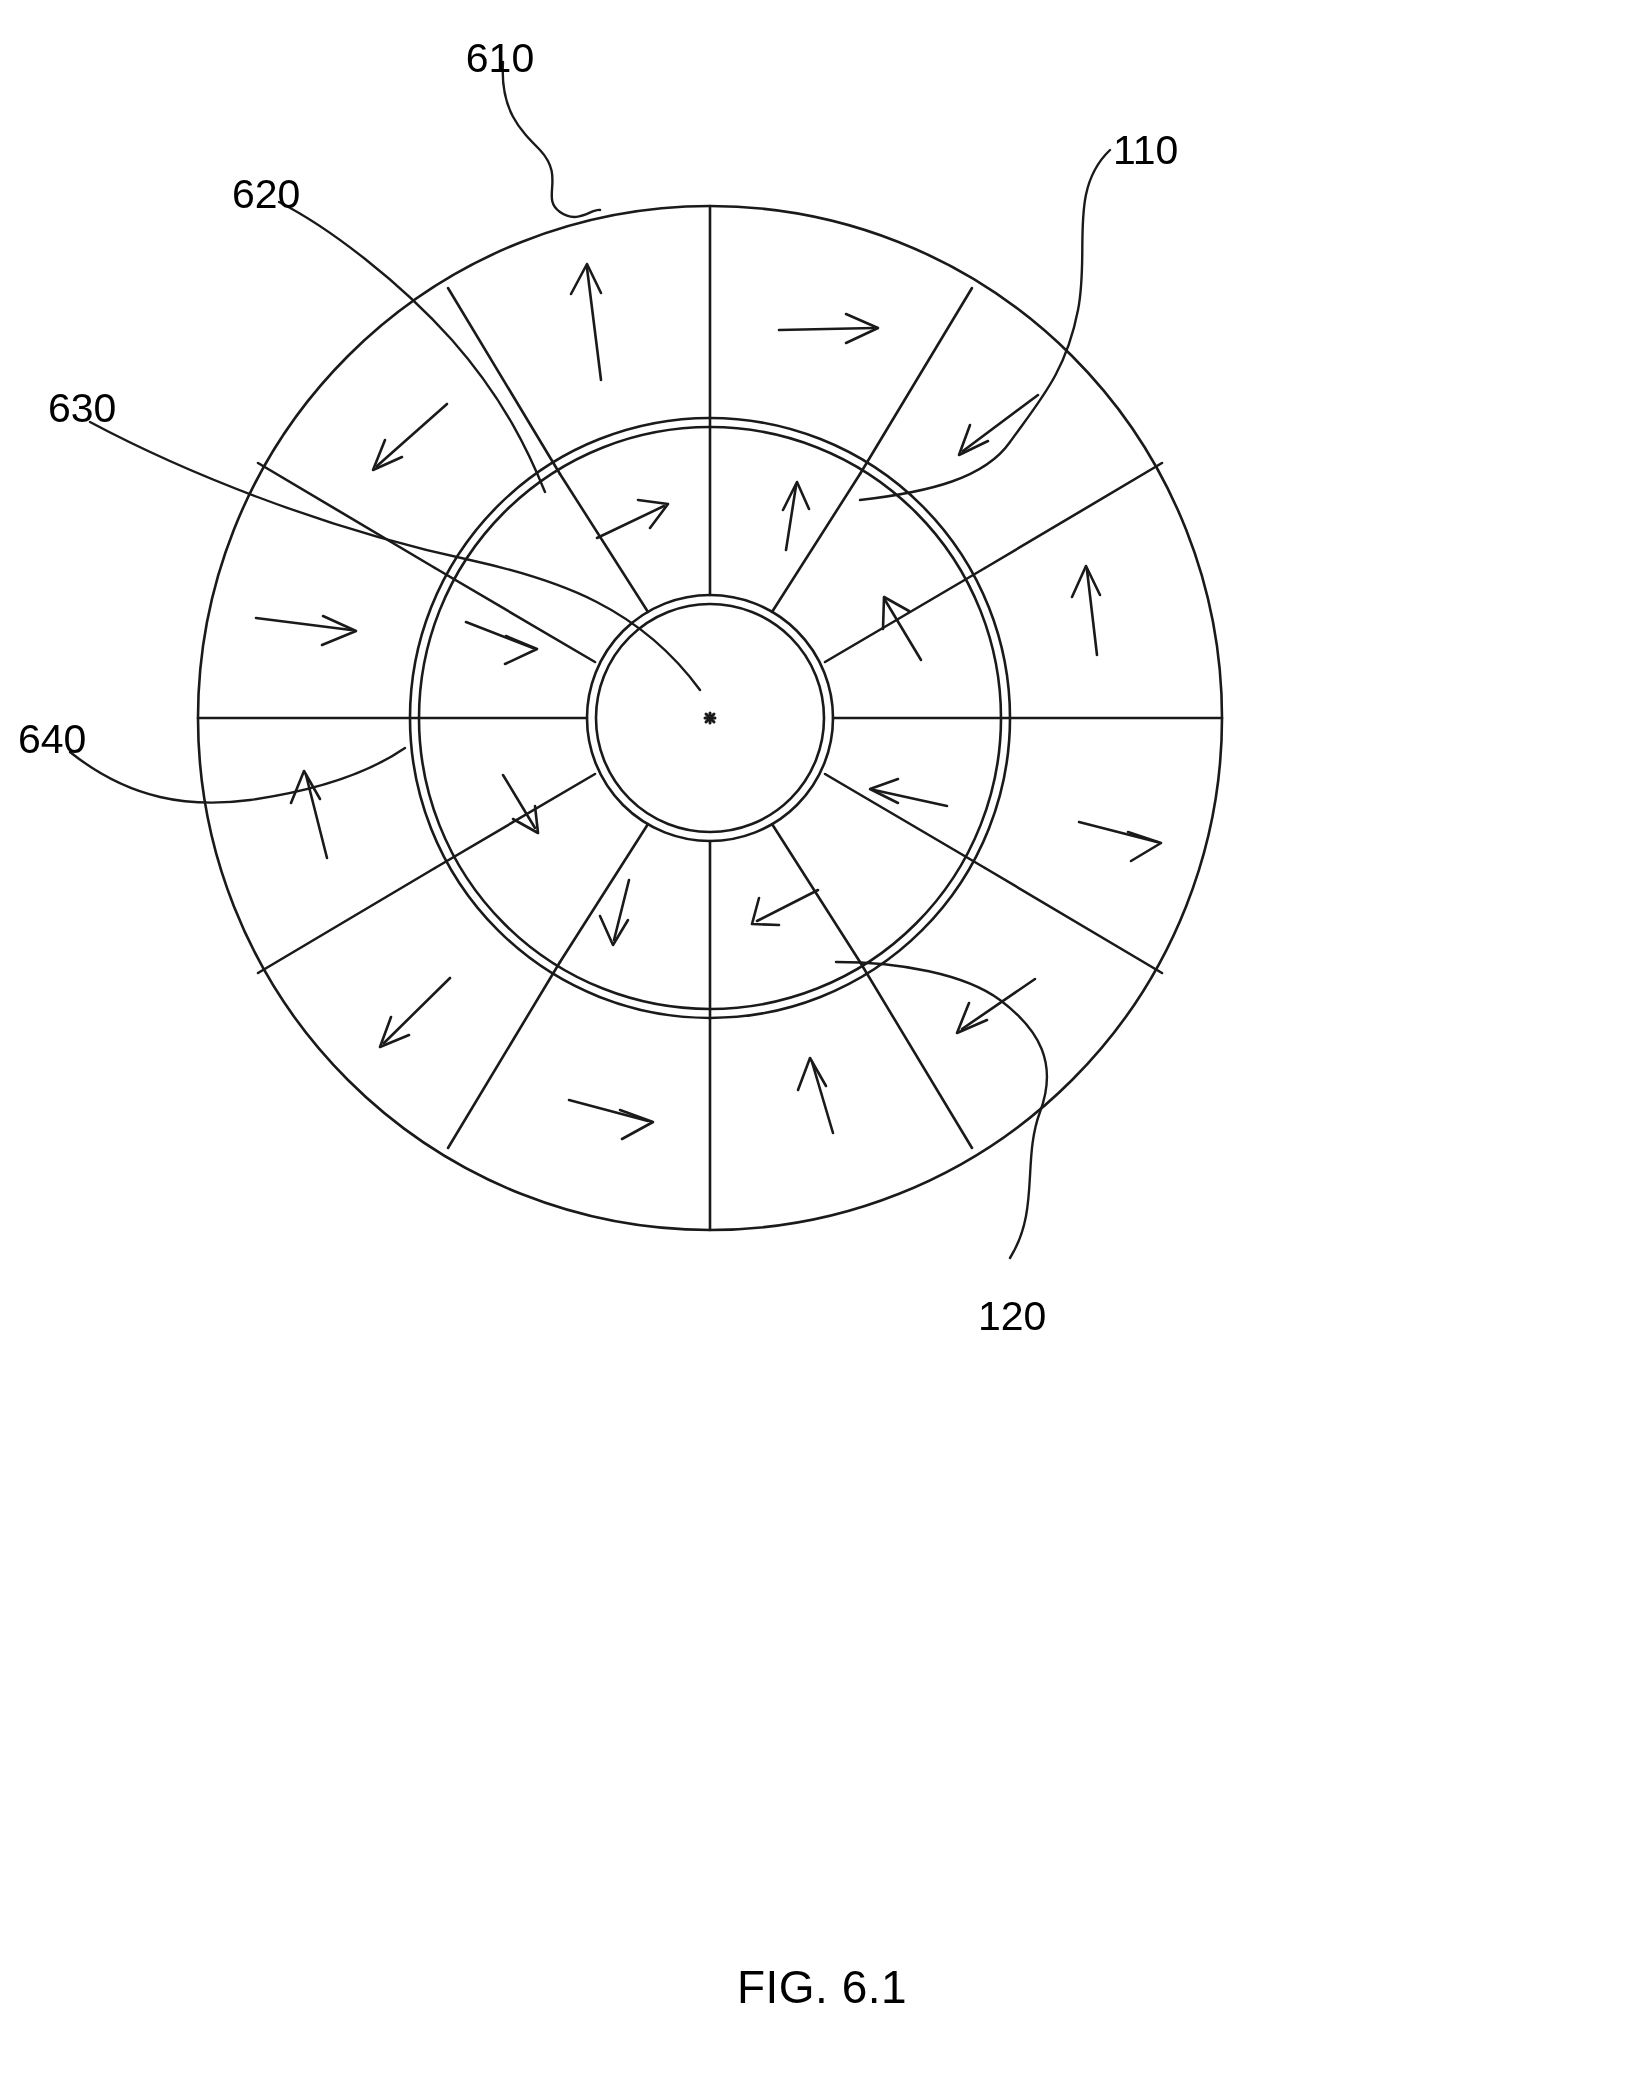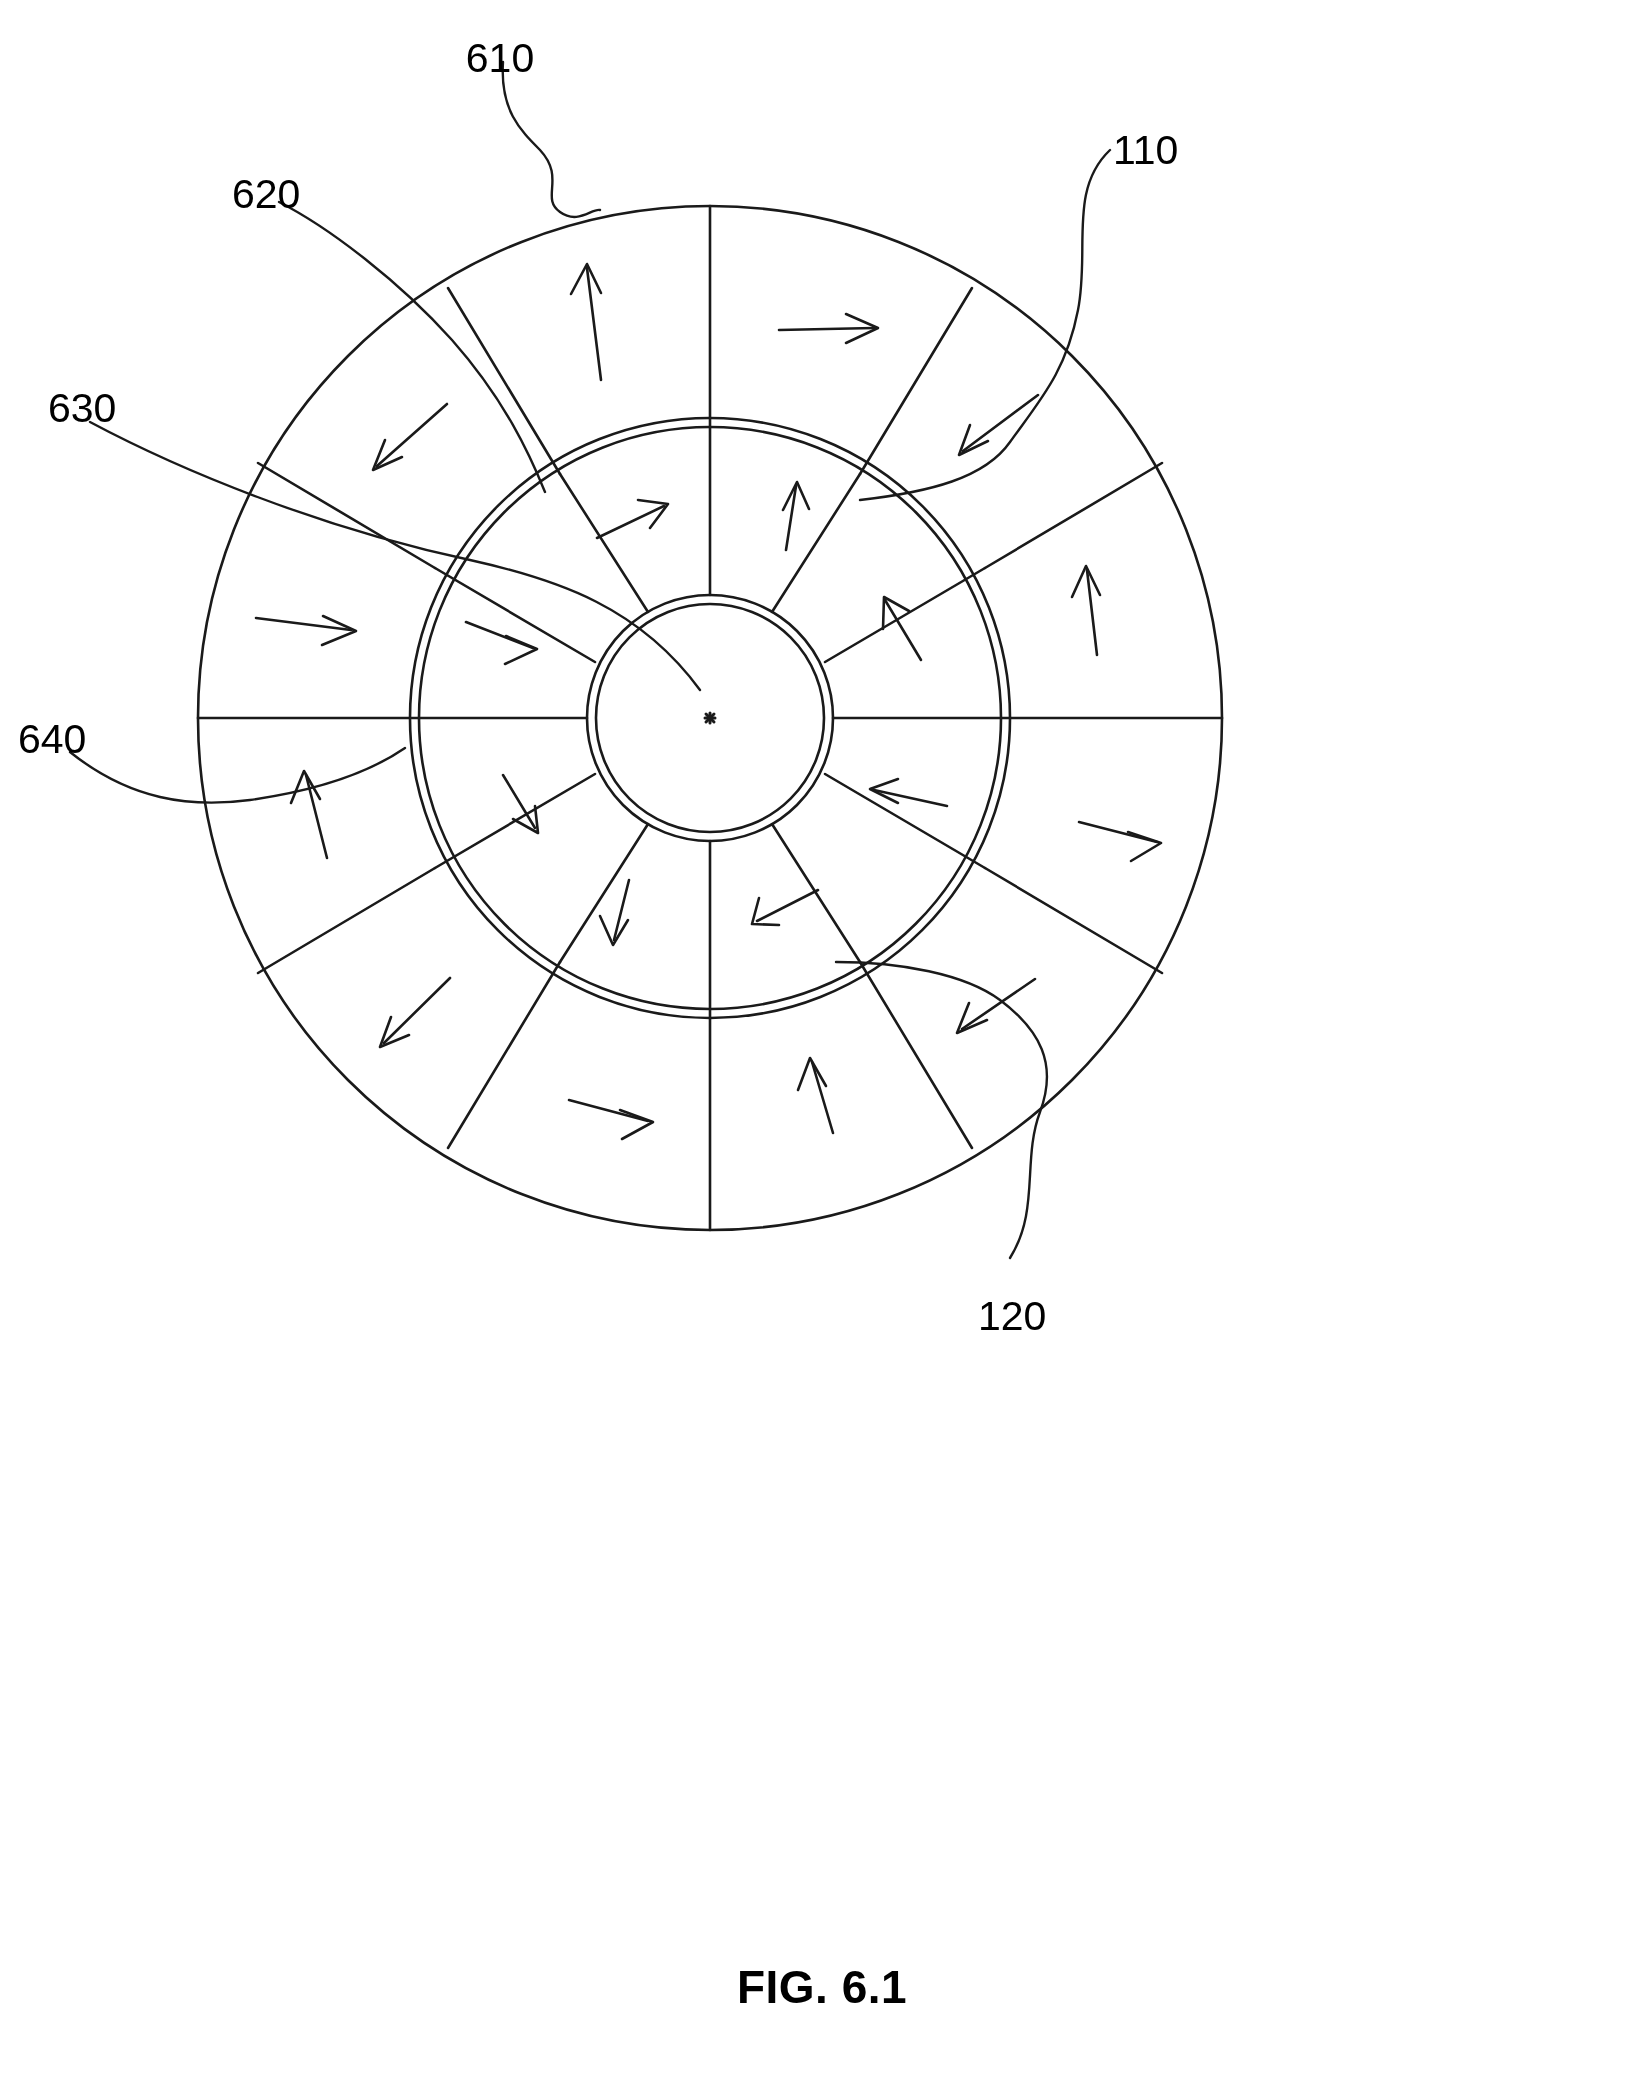--- a/index.html
+++ b/index.html
@@ -21,21 +21,21 @@
     width: 1581px;
     height: 2074px;
   }
   .fig-caption {
     position: absolute;
     left: 0;
     top: 1960px;
     width: 1644px;
     text-align: center;
     font-size: 46px;
-    font-weight: bold;
+    font-weight: normal;
     color: #000000;
     letter-spacing: 0.5px;
   }
   svg { display: block; }
   .lbl {
     font-family: "Liberation Sans", sans-serif;
     font-size: 41px;
     fill: #000000;
   }
 </style>

